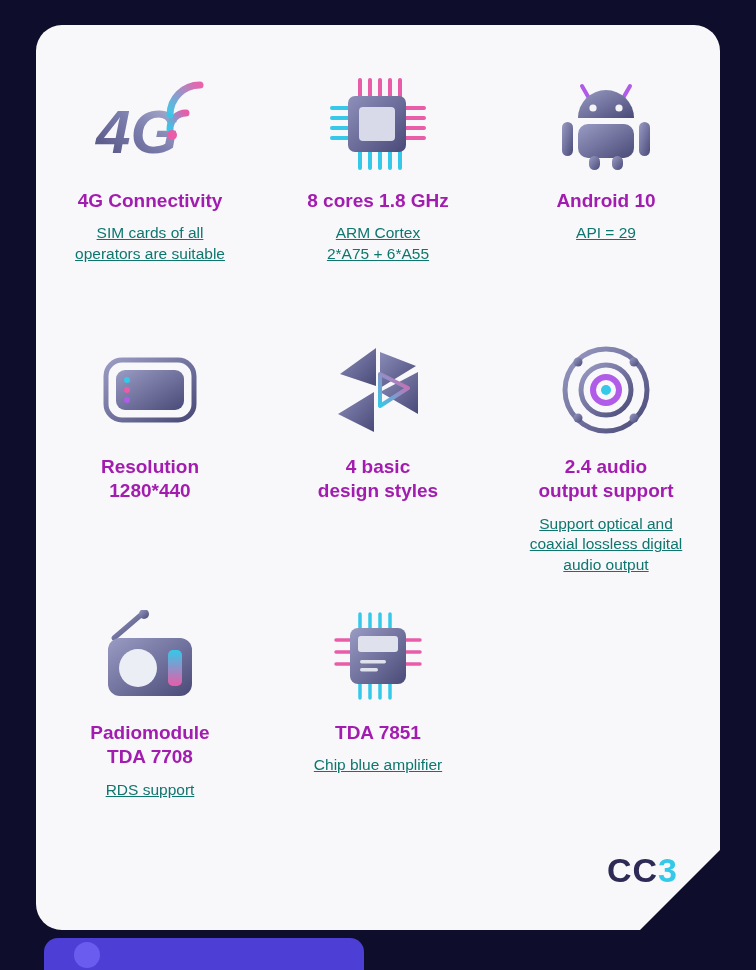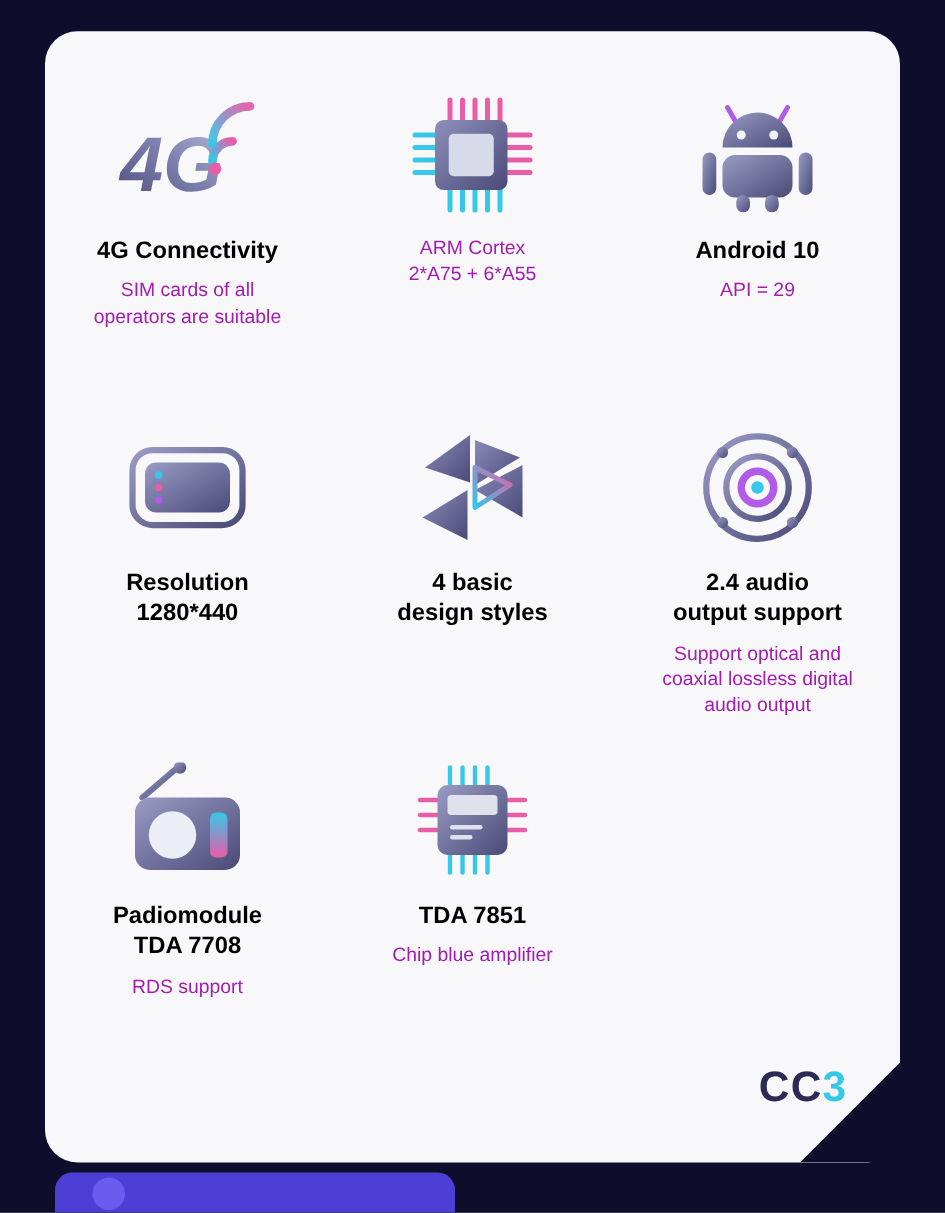--- a/index.html
+++ b/index.html
@@ -49,32 +49,33 @@
   .icon-wrap {
     height: 110px;
     display: flex;
     align-items: center;
     justify-content: center;
   }
   .title {
     margin-top: 10px;
     font-size: 19px;
     font-weight: bold;
-    color: #000000;
+    color: #a21caf;
     text-align: center;
     line-height: 1.28;
     white-space: pre-line;
   }
   .sub {
     margin-top: 10px;
     font-size: 15.5px;
-    color: #a21caf;
+    color: #0f766e;
     text-align: center;
     line-height: 1.34;
     white-space: pre-line;
+    text-decoration: underline;
   }
   .brand {
     position: absolute;
     right: 42px; bottom: 40px;
     font-size: 34px;
     font-weight: bold;
     letter-spacing: 1px;
     color: #2d2b55;
   }
   .brand .c3 { color: #35c8e8; }
@@ -164,20 +165,21 @@
                 <line x1="78" y1="32" x2="96" y2="32"></line>
                 <line x1="78" y1="42" x2="96" y2="42"></line>
                 <line x1="78" y1="52" x2="96" y2="52"></line>
                 <line x1="78" y1="62" x2="96" y2="62"></line>
               </g>
             </g>
             <rect x="20" y="20" width="58" height="56" rx="7" fill="url(#gchip)"></rect>
             <rect x="31" y="31" width="36" height="34" rx="4" fill="#d8dae9"></rect>
           </svg>
         </div>
+        <div class="title">8 cores 1.8 GHz</div>
         <div class="sub">ARM Cortex
 2*A75 + 6*A55</div>
       </div>
 
       <div class="cell">
         <div class="icon-wrap">
           <svg width="100" height="92" viewBox="0 0 100 92">
             <defs>
               <linearGradient id="gdroid" x1="0" y1="0" x2="1" y2="1">
                 <stop offset="0" stop-color="#9a9cc4"></stop>

